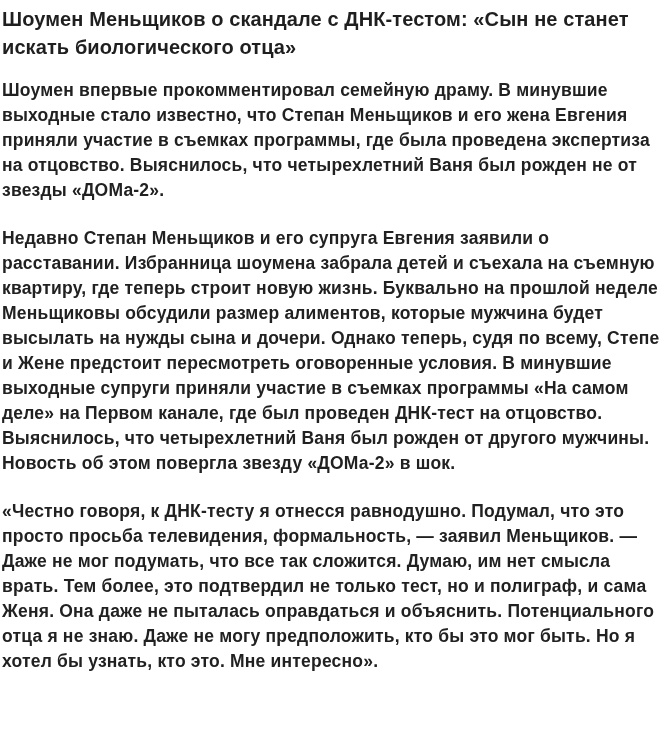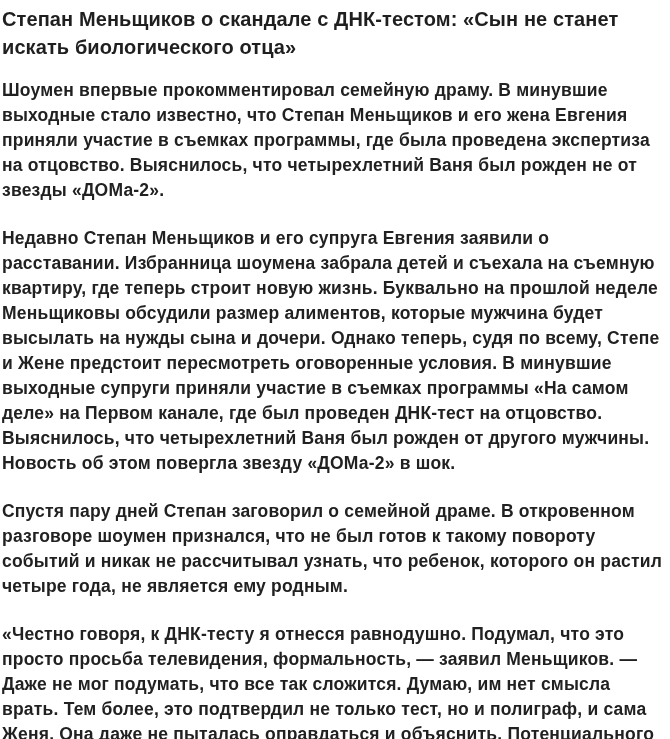--- a/index.html
+++ b/index.html
@@ -37,22 +37,21 @@
     letter-spacing: 0.2px;
   }
   .article p:last-child {
     margin-bottom: 0;
   }
 </style>
 </head>
 <body>
 
 <article class="article">
-  <h1>Степан Меньщиков о скандале с ДНК-тестом: «Сын не станет искать биологического отца»</h1>
+  <h1>Шоумен Меньщиков о скандале с ДНК-тестом: «Сын не станет искать биологического отца»</h1>
 
   <p>Шоумен впервые прокомментировал семейную драму. В минувшие выходные стало известно, что Степан Меньщиков и его жена Евгения приняли участие в съемках программы, где была проведена экспертиза на отцовство. Выяснилось, что четырехлетний Ваня был рожден не от звезды «ДОМа-2».</p>
 
   <p>Недавно Степан Меньщиков и его супруга Евгения заявили о расставании. Избранница шоумена забрала детей и съехала на съемную квартиру, где теперь строит новую жизнь. Буквально на прошлой неделе Меньщиковы обсудили размер алиментов, которые мужчина будет высылать на нужды сына и дочери. Однако теперь, судя по всему, Степе и Жене предстоит пересмотреть оговоренные условия. В минувшие выходные супруги приняли участие в съемках программы «На самом деле» на Первом канале, где был проведен ДНК-тест на отцовство. Выяснилось, что четырехлетний Ваня был рожден от другого мужчины. Новость об этом повергла звезду «ДОМа-2» в шок.</p>
 
-  <p>Спустя пару дней Степан заговорил о семейной драме. В откровенном разговоре шоумен признался, что не был готов к такому повороту событий и никак не рассчитывал узнать, что ребенок, которого он растил четыре года, не является ему родным.</p>
 
   <p>«Честно говоря, к ДНК-тесту я отнесся равнодушно. Подумал, что это просто просьба телевидения, формальность, — заявил Меньщиков. — Даже не мог подумать, что все так сложится. Думаю, им нет смысла врать. Тем более, это подтвердил не только тест, но и полиграф, и сама Женя. Она даже не пыталась оправдаться и объяснить. Потенциального отца я не знаю. Даже не могу предположить, кто бы это мог быть. Но я хотел бы узнать, кто это. Мне интересно».</p>
 </article>
 
 </body></html>

